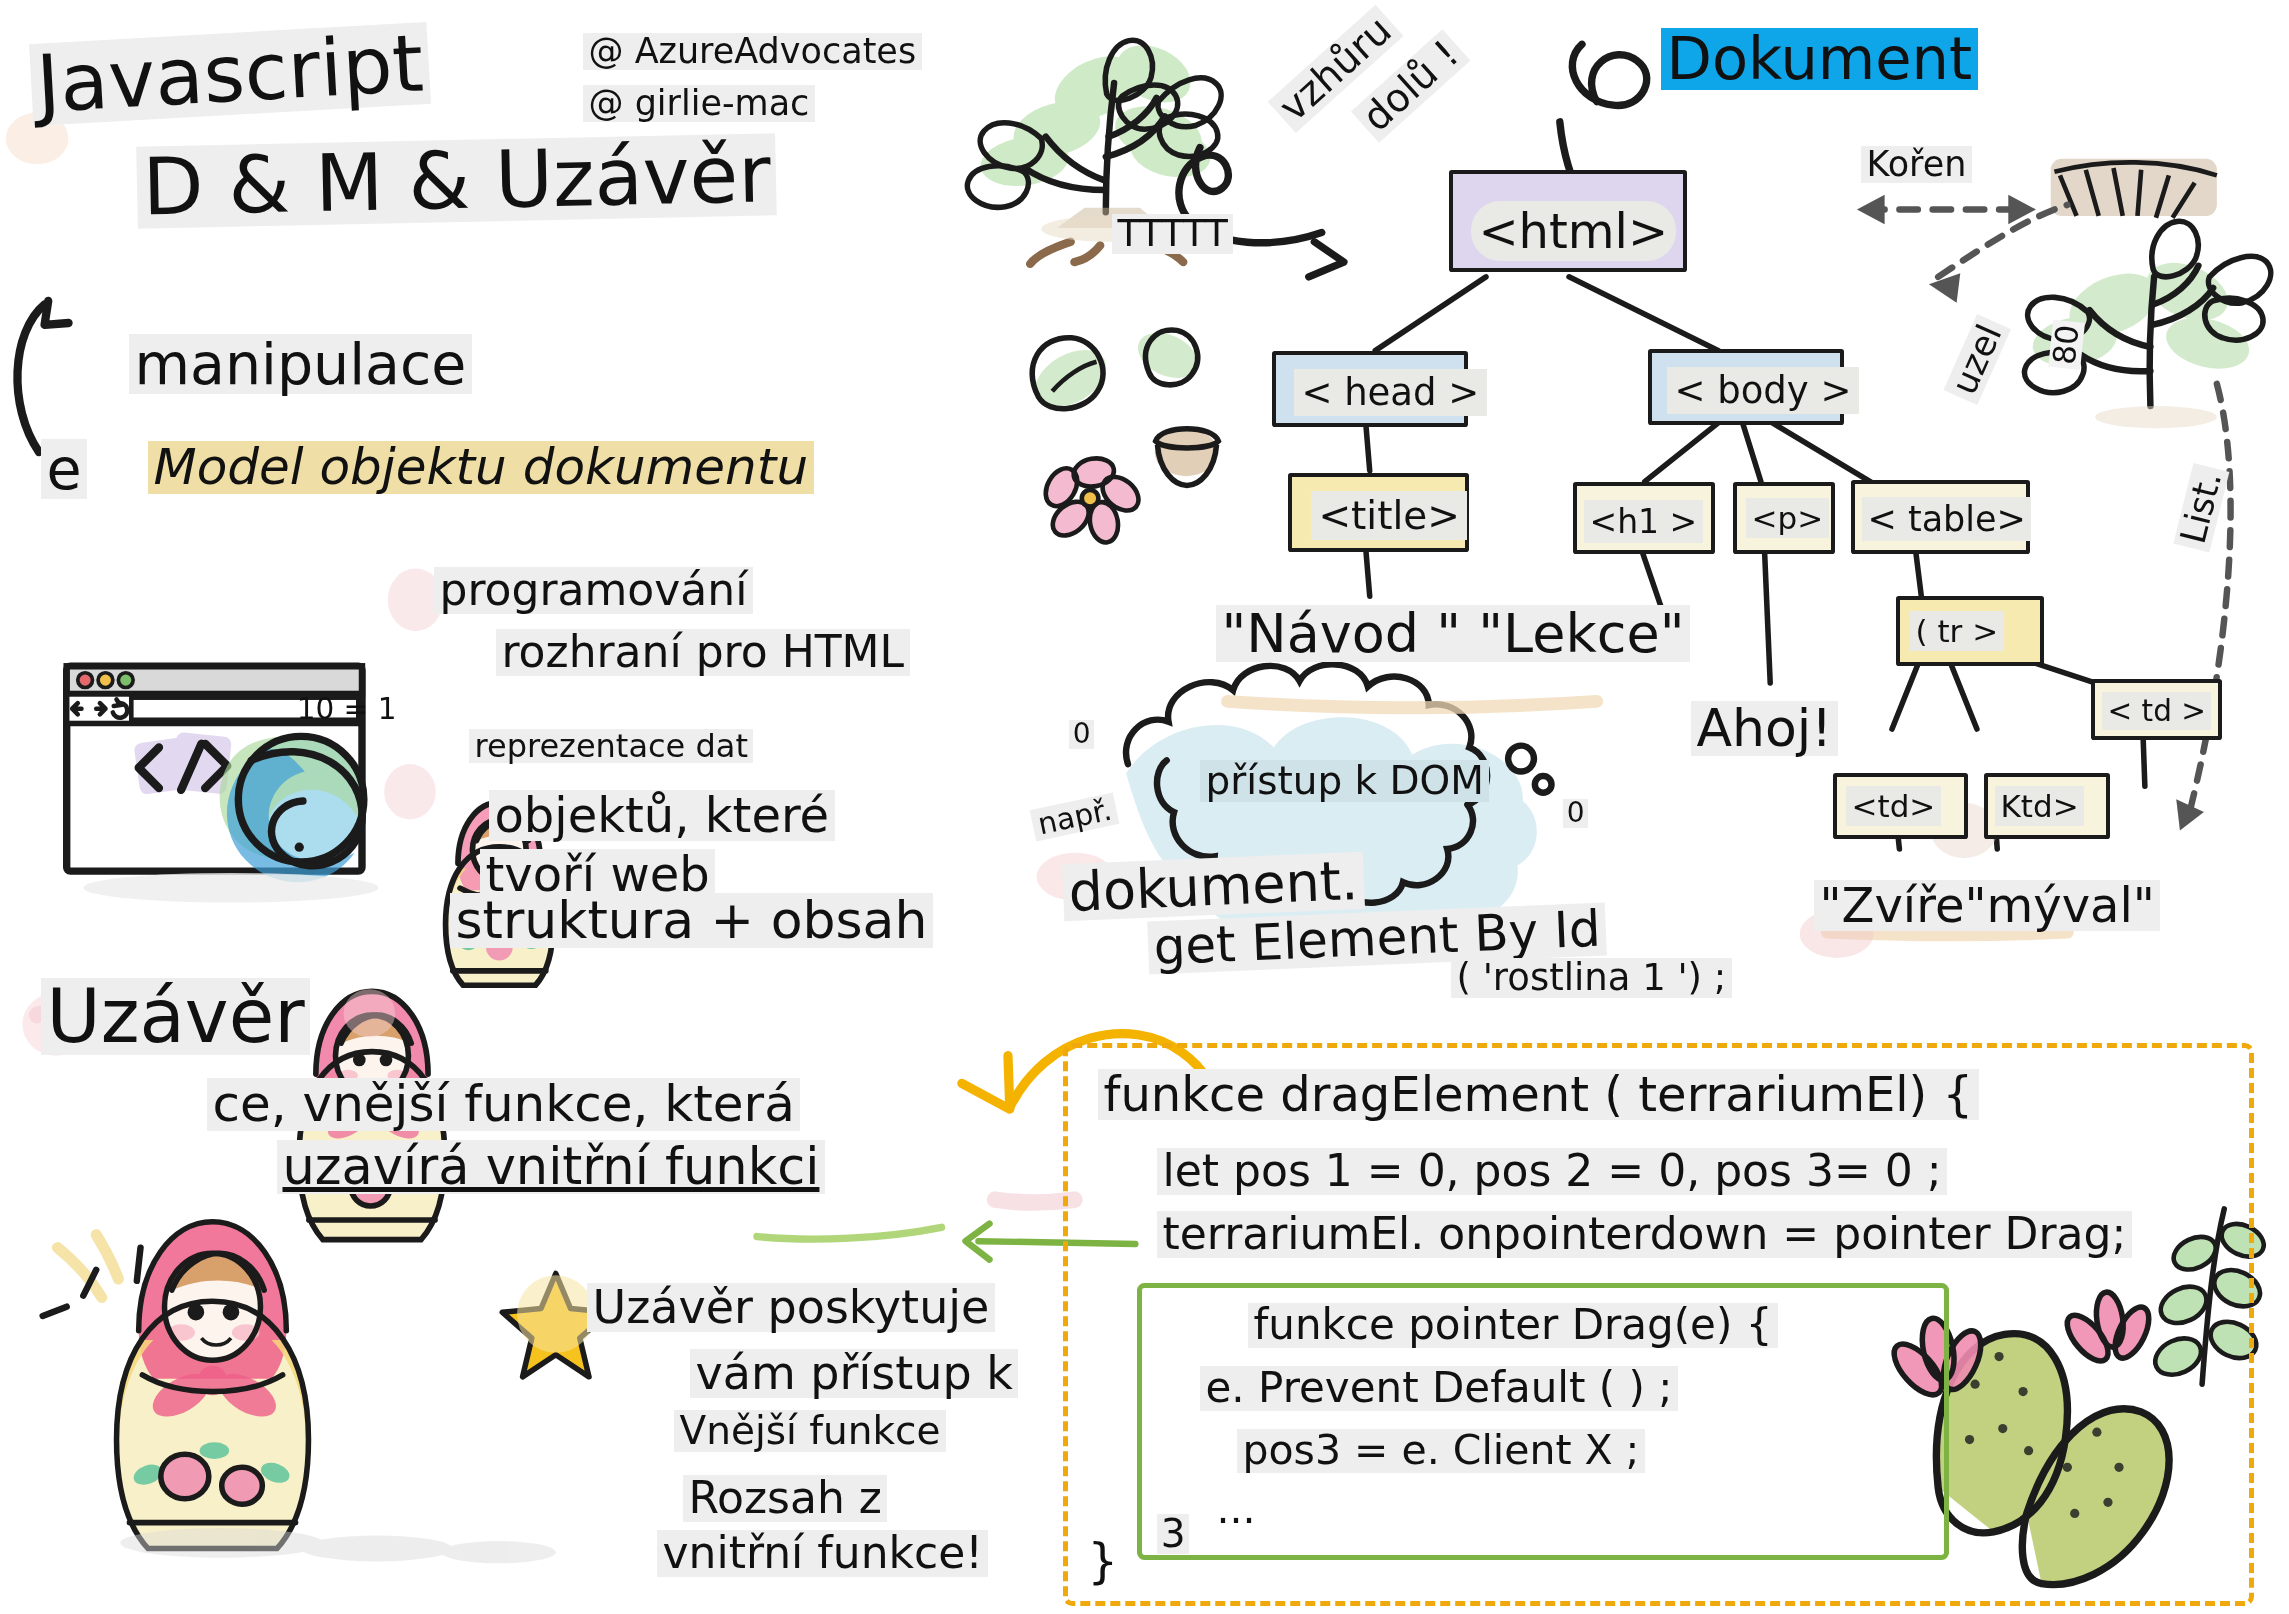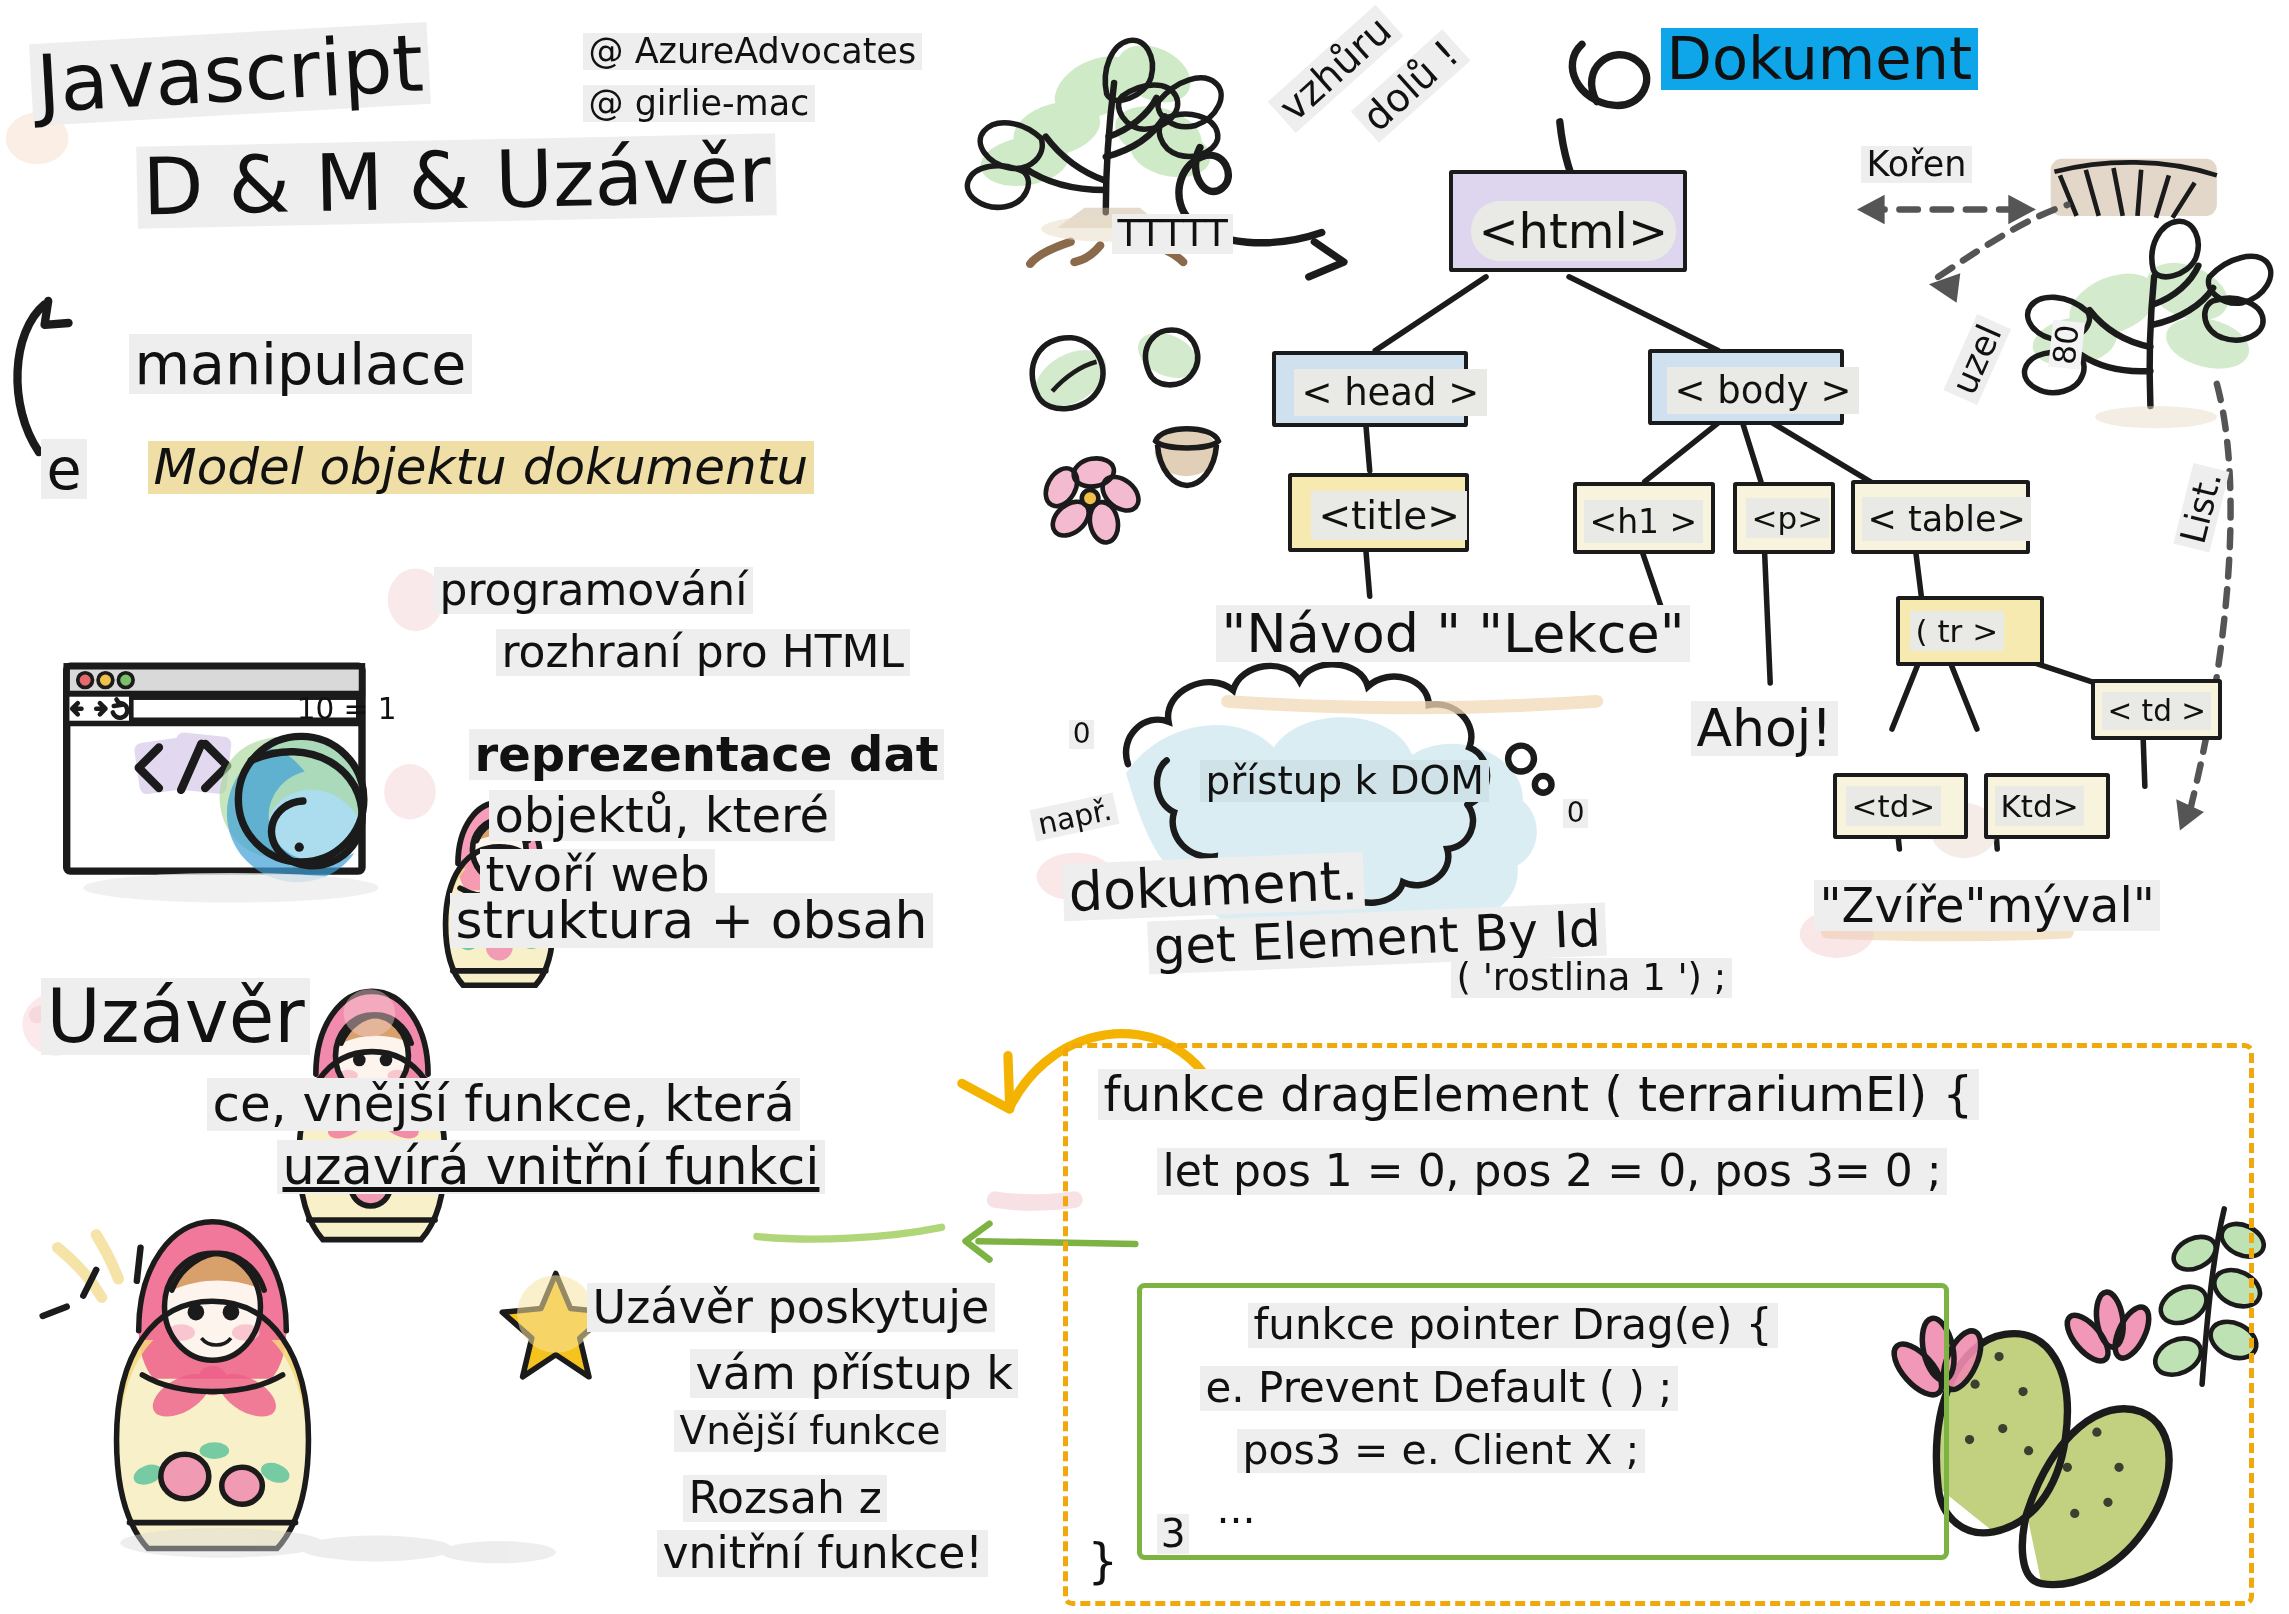--- a/index.html
+++ b/index.html
@@ -478,21 +478,21 @@
   <div class="ov" style="left:137px;top:140px;font-size:79px;transform:rotate(-1.2deg);">D &amp; M &amp; Uzávěr</div>
   <div class="ov" style="left:129px;top:334px;font-size:57px;">manipulace</div>
   <div class="ov" style="left:41px;top:439px;font-size:57px;">e</div>
   <div class="ov yel" style="left:148px;top:441px;font-size:50px;font-style:italic;">Model objektu dokumentu</div>
 
   <div class="ov" style="left:583px;top:33px;font-size:35px;">@ AzureAdvocates</div>
   <div class="ov" style="left:583px;top:85px;font-size:35px;">@ girlie-mac</div>
 
   <div class="ov" style="left:434px;top:567px;font-size:44px;">programování</div>
   <div class="ov" style="left:496px;top:629px;font-size:44px;">rozhraní pro HTML</div>
-  <div class="ov" style="left:469px;top:729px;font-size:48px;font-weight:bold;">reprezentace dat</div>
+  <div class="ov" style="left:469px;top:729px;font-size:32px;">reprezentace dat</div>
   <div class="ov" style="left:489px;top:790px;font-size:48px;">objektů, které</div>
   <div class="ov" style="left:480px;top:849px;font-size:48px;">tvoří web</div>
   <div class="ov" style="left:450px;top:893px;font-size:52px;">struktura + obsah</div>
 
   <div class="ov tight" style="left:293px;top:694px;font-size:29.5px;background:transparent;color:#111;">10 = 1</div>
 
   <div class="ov" style="left:1661px;top:28px;font-size:59px;background:#0ea5e9;">Dokument</div>
   <div class="ov" style="left:1263px;top:48px;font-size:39px;transform:rotate(-42deg);">vzhůru</div>
   <div class="ov" style="left:1349px;top:65px;font-size:39px;transform:rotate(-42deg);">dolů !</div>
   <div class="ov" style="left:1100px;top:214px;font-size:37px;margin-left:12px;">TTTTT</div>
@@ -533,20 +533,21 @@
   <div class="ov" style="left:587px;top:1283px;font-size:46px;">Uzávěr poskytuje</div>
   <div class="ov" style="left:674px;top:1410px;font-size:39px;">Vnější funkce</div>
   <div class="ov" style="left:683px;top:1475px;font-size:44px;">Rozsah z</div>
   <div class="ov" style="left:657px;top:1530px;font-size:44px;">vnitřní funkce!</div>
 
   <div class="dash-orange" style="left:1063px;top:1043px;width:1191px;height:563px;"></div>
   <div class="green-box" style="left:1137px;top:1283px;width:812px;height:277px;"></div>
 
   <div class="ov" style="left:1098px;top:1069px;font-size:48px;">funkce dragElement ( terrariumEl) {</div>
   <div class="ov" style="left:1157px;top:1148px;font-size:44px;">let pos 1 = 0, pos 2 = 0, pos 3= 0 ;</div>
+  <div class="ov" style="left:1157px;top:1211px;font-size:44px;">terrariumEl. onpointerdown = pointer Drag;</div>
 
   <div class="ov" style="left:1248px;top:1303px;font-size:42px;">funkce pointer Drag(e) {</div>
   <div class="ov" style="left:1200px;top:1366px;font-size:42px;">e. Prevent Default ( ) ;</div>
   <div class="ov" style="left:1237px;top:1429px;font-size:41px;">pos3 = e. Client X ;</div>
   <div class="ov plain" style="left:1211px;top:1488px;font-size:41px;">...</div>
   <div class="ov tight" style="left:1157px;top:1514px;font-size:39px;">3</div>
   <div class="ov plain" style="left:1082px;top:1536px;font-size:48px;">}</div>
 
 </div>
 

